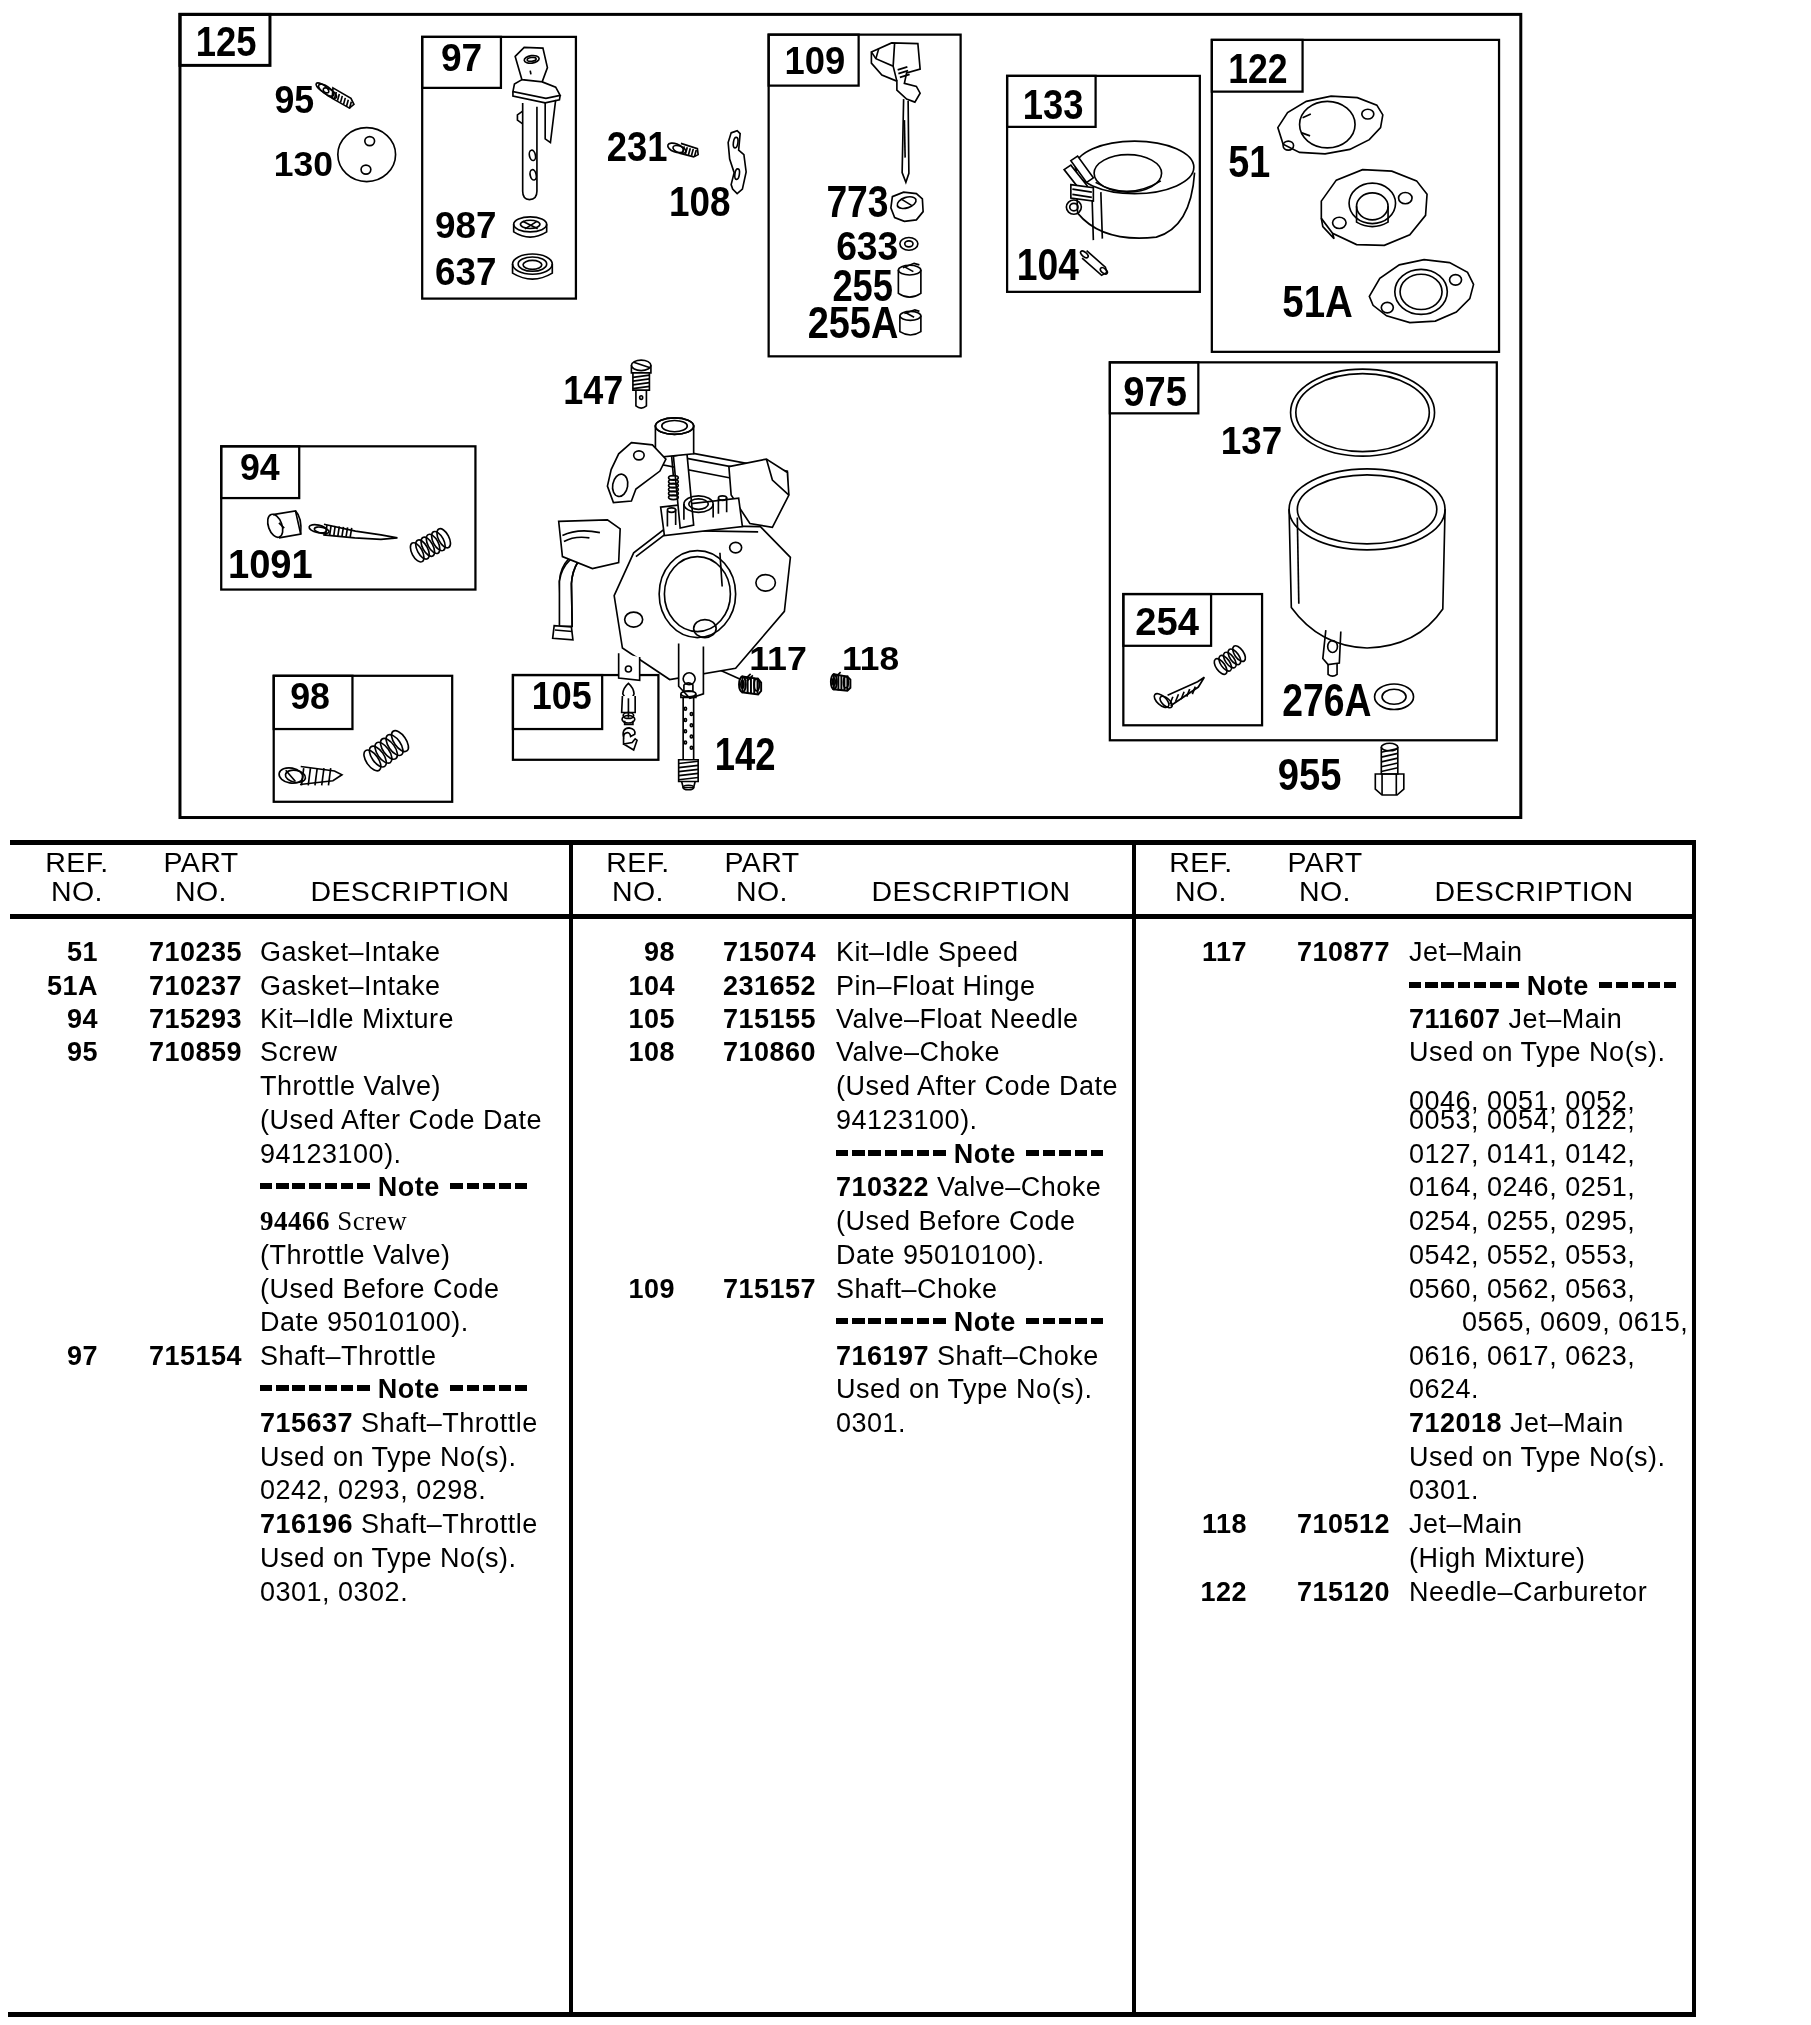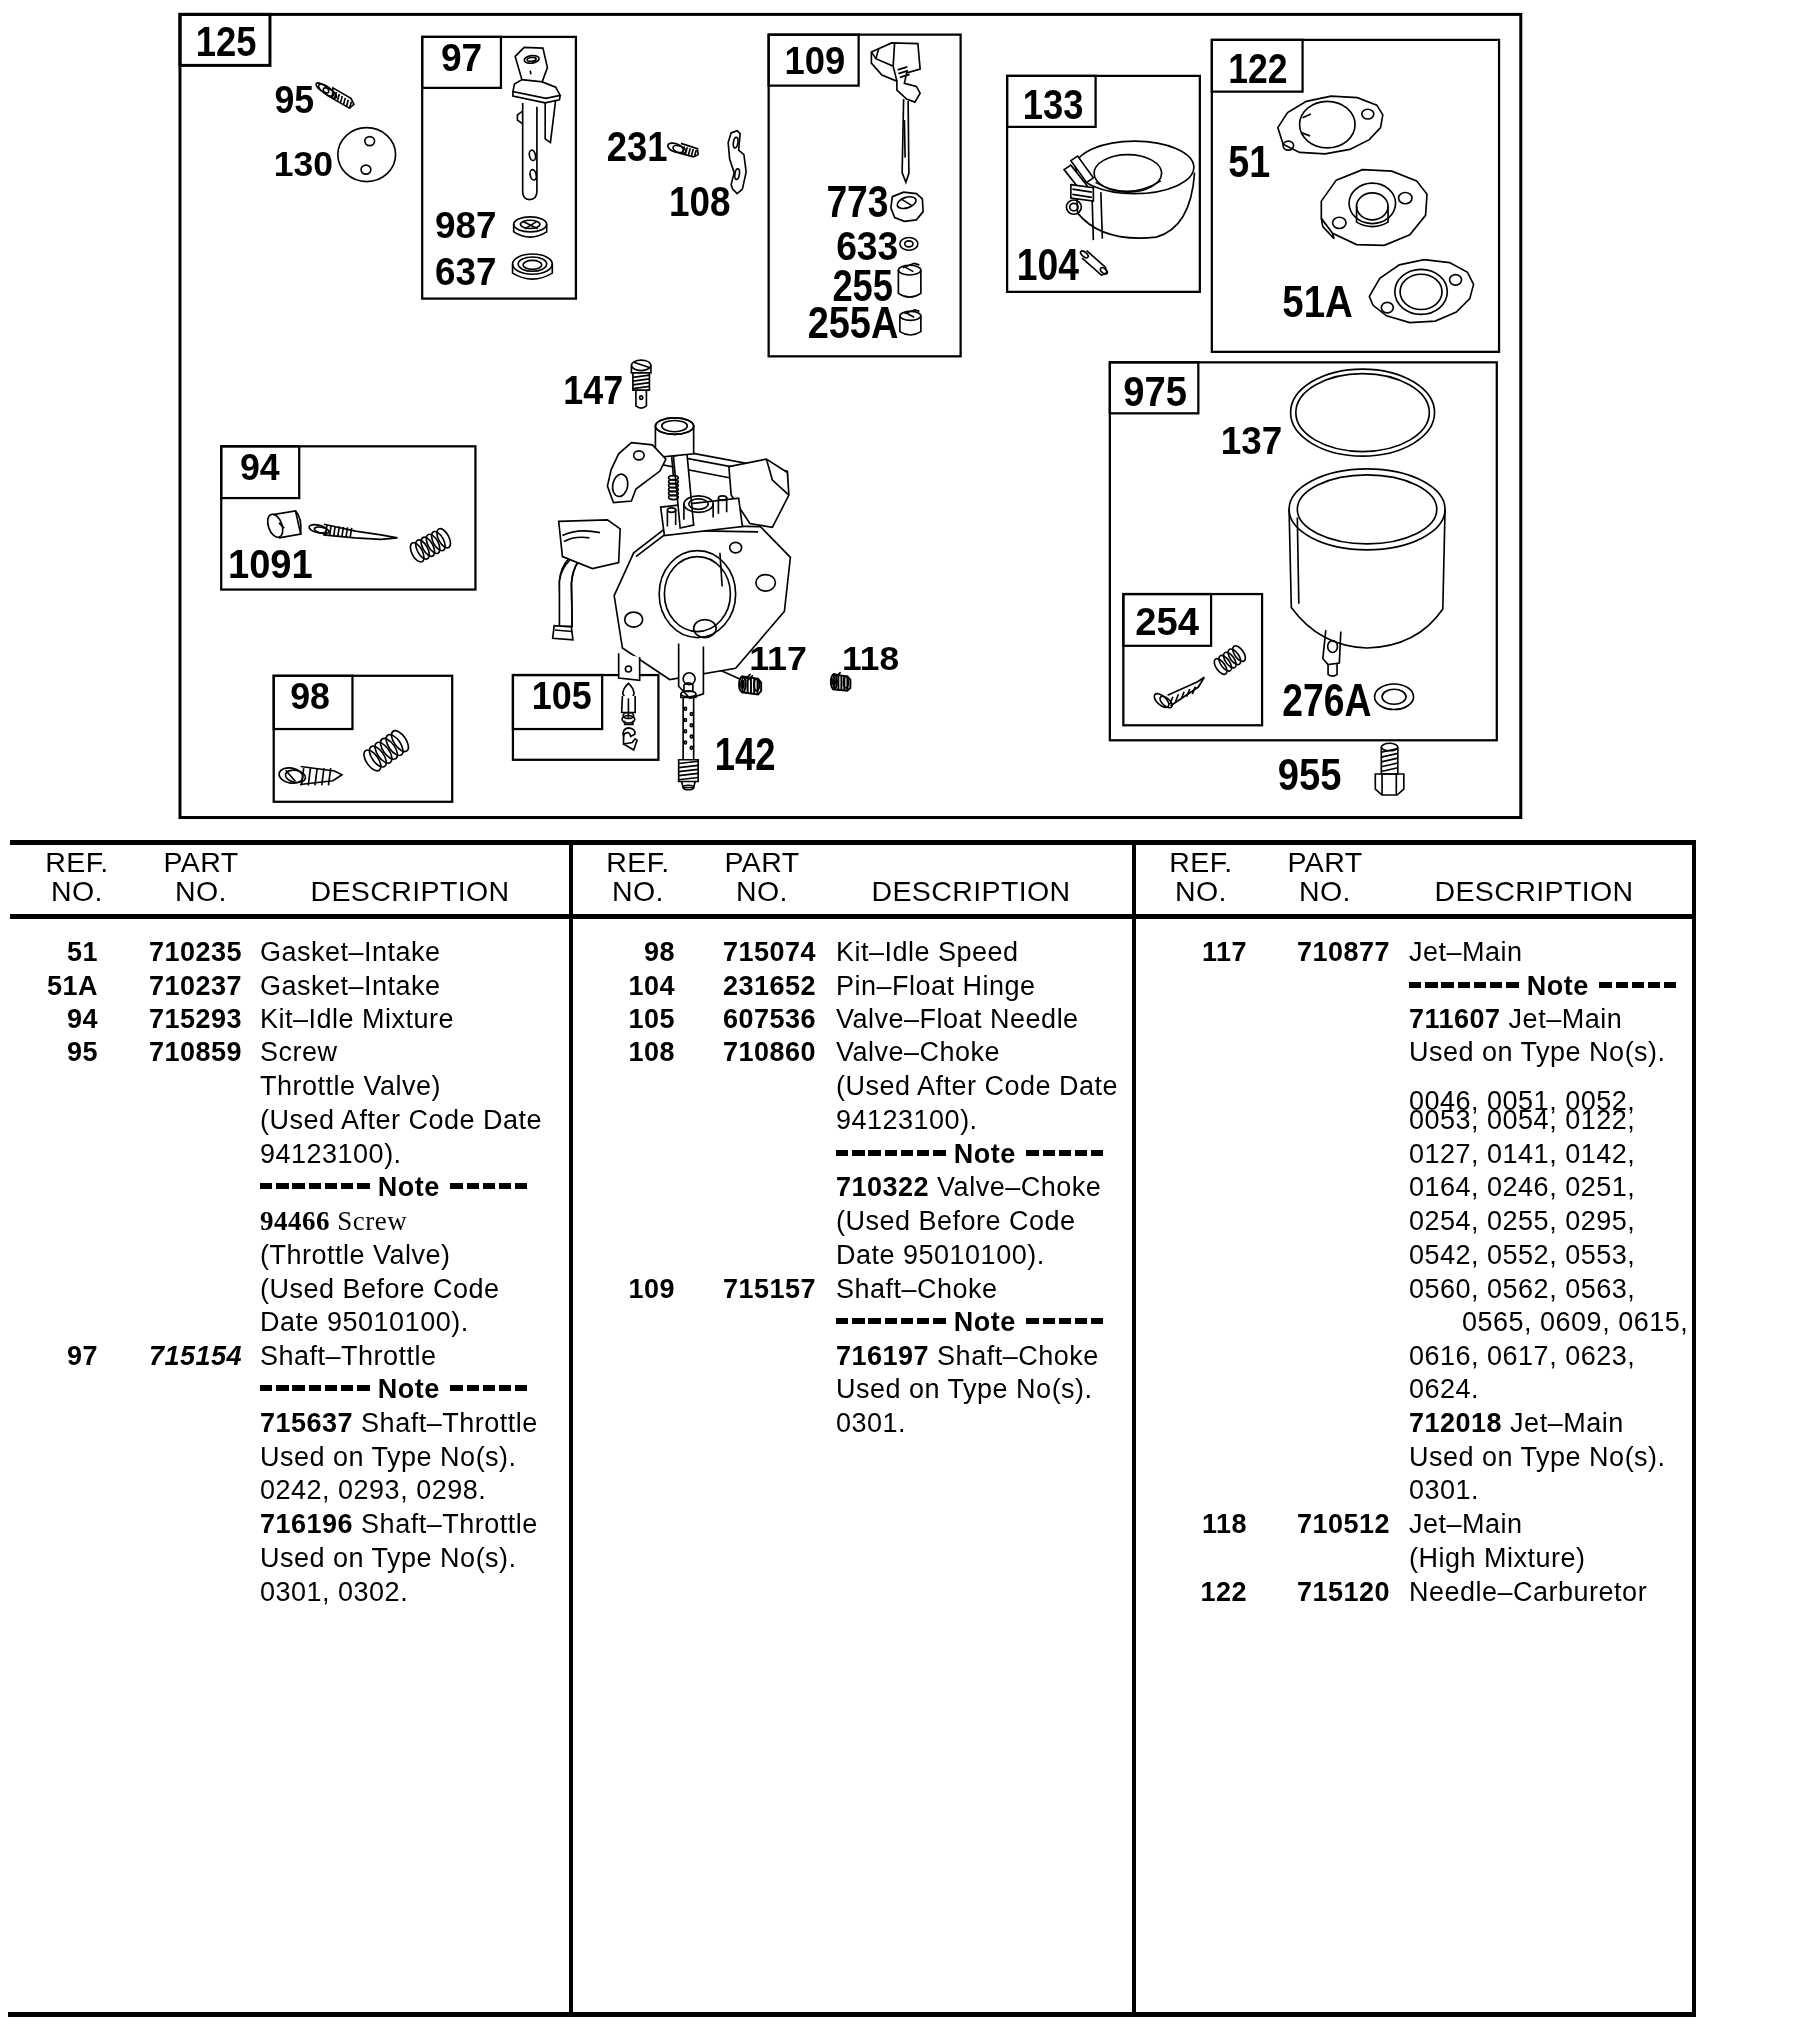--- a/index.html
+++ b/index.html
@@ -474,41 +474,41 @@
 <div class="t" style="left:260px;top:1105px;">(Used After Code Date</div>
 <div class="t" style="left:260px;top:1139px;">94123100).</div>
 
 <div class="t" style="left:260px;top:1172px;"><span class="dsh"></span><span class="dsh"></span><span class="dsh"></span><span class="dsh"></span><span class="dsh"></span><span class="dsh"></span><span class="dsh"></span><b style="margin:0 10.5px 0 4.5px;">Note</b><span class="dsh"></span><span class="dsh"></span><span class="dsh"></span><span class="dsh"></span><span class="dsh"></span></div>
 <div class="t" style="left:260px;top:1206px;font-family:Liberation Serif, serif;"><b>94466</b> Screw</div>
 <div class="t" style="left:260px;top:1240px;">(Throttle Valve)</div>
 <div class="t" style="left:260px;top:1274px;">(Used Before Code</div>
 <div class="t" style="left:260px;top:1307px;">Date 95010100).</div>
 
 <div class="t b" style="right:1713px;top:1341px;">97</div>
-<div class="t b" style="left:149px;top:1341px;font-style:italic;">715154</div>
+<div class="t b" style="left:149px;top:1341px;">715154</div>
 <div class="t" style="left:260px;top:1341px;">Shaft–Throttle</div>
 
 <div class="t" style="left:260px;top:1374px;"><span class="dsh"></span><span class="dsh"></span><span class="dsh"></span><span class="dsh"></span><span class="dsh"></span><span class="dsh"></span><span class="dsh"></span><b style="margin:0 10.5px 0 4.5px;">Note</b><span class="dsh"></span><span class="dsh"></span><span class="dsh"></span><span class="dsh"></span><span class="dsh"></span></div>
 <div class="t" style="left:260px;top:1408px;"><b>715637</b> Shaft–Throttle</div>
 <div class="t" style="left:260px;top:1442px;">Used on Type No(s).</div>
 <div class="t" style="left:260px;top:1475px;">0242, 0293, 0298.</div>
 <div class="t" style="left:260px;top:1509px;"><b>716196</b> Shaft–Throttle</div>
 <div class="t" style="left:260px;top:1543px;">Used on Type No(s).</div>
 <div class="t" style="left:260px;top:1577px;">0301, 0302.</div>
 
 <div class="t b" style="right:1136px;top:937px;">98</div>
 <div class="t b" style="left:723px;top:937px;">715074</div>
 <div class="t" style="left:836px;top:937px;">Kit–Idle Speed</div>
 
 <div class="t b" style="right:1136px;top:971px;">104</div>
 <div class="t b" style="left:723px;top:971px;">231652</div>
 <div class="t" style="left:836px;top:971px;">Pin–Float Hinge</div>
 
 <div class="t b" style="right:1136px;top:1004px;">105</div>
-<div class="t b" style="left:723px;top:1004px;">607536</div>
+<div class="t b" style="left:723px;top:1004px;">715155</div>
 <div class="t" style="left:836px;top:1004px;">Valve–Float Needle</div>
 
 <div class="t b" style="right:1136px;top:1037px;">108</div>
 <div class="t b" style="left:723px;top:1037px;">710860</div>
 <div class="t" style="left:836px;top:1037px;">Valve–Choke</div>
 <div class="t" style="left:836px;top:1071px;">(Used After Code Date</div>
 <div class="t" style="left:836px;top:1105px;">94123100).</div>
 
 <div class="t" style="left:836px;top:1139px;"><span class="dsh"></span><span class="dsh"></span><span class="dsh"></span><span class="dsh"></span><span class="dsh"></span><span class="dsh"></span><span class="dsh"></span><b style="margin:0 10.5px 0 4.5px;">Note</b><span class="dsh"></span><span class="dsh"></span><span class="dsh"></span><span class="dsh"></span><span class="dsh"></span></div>
 <div class="t" style="left:836px;top:1172px;"><b>710322</b> Valve–Choke</div>

